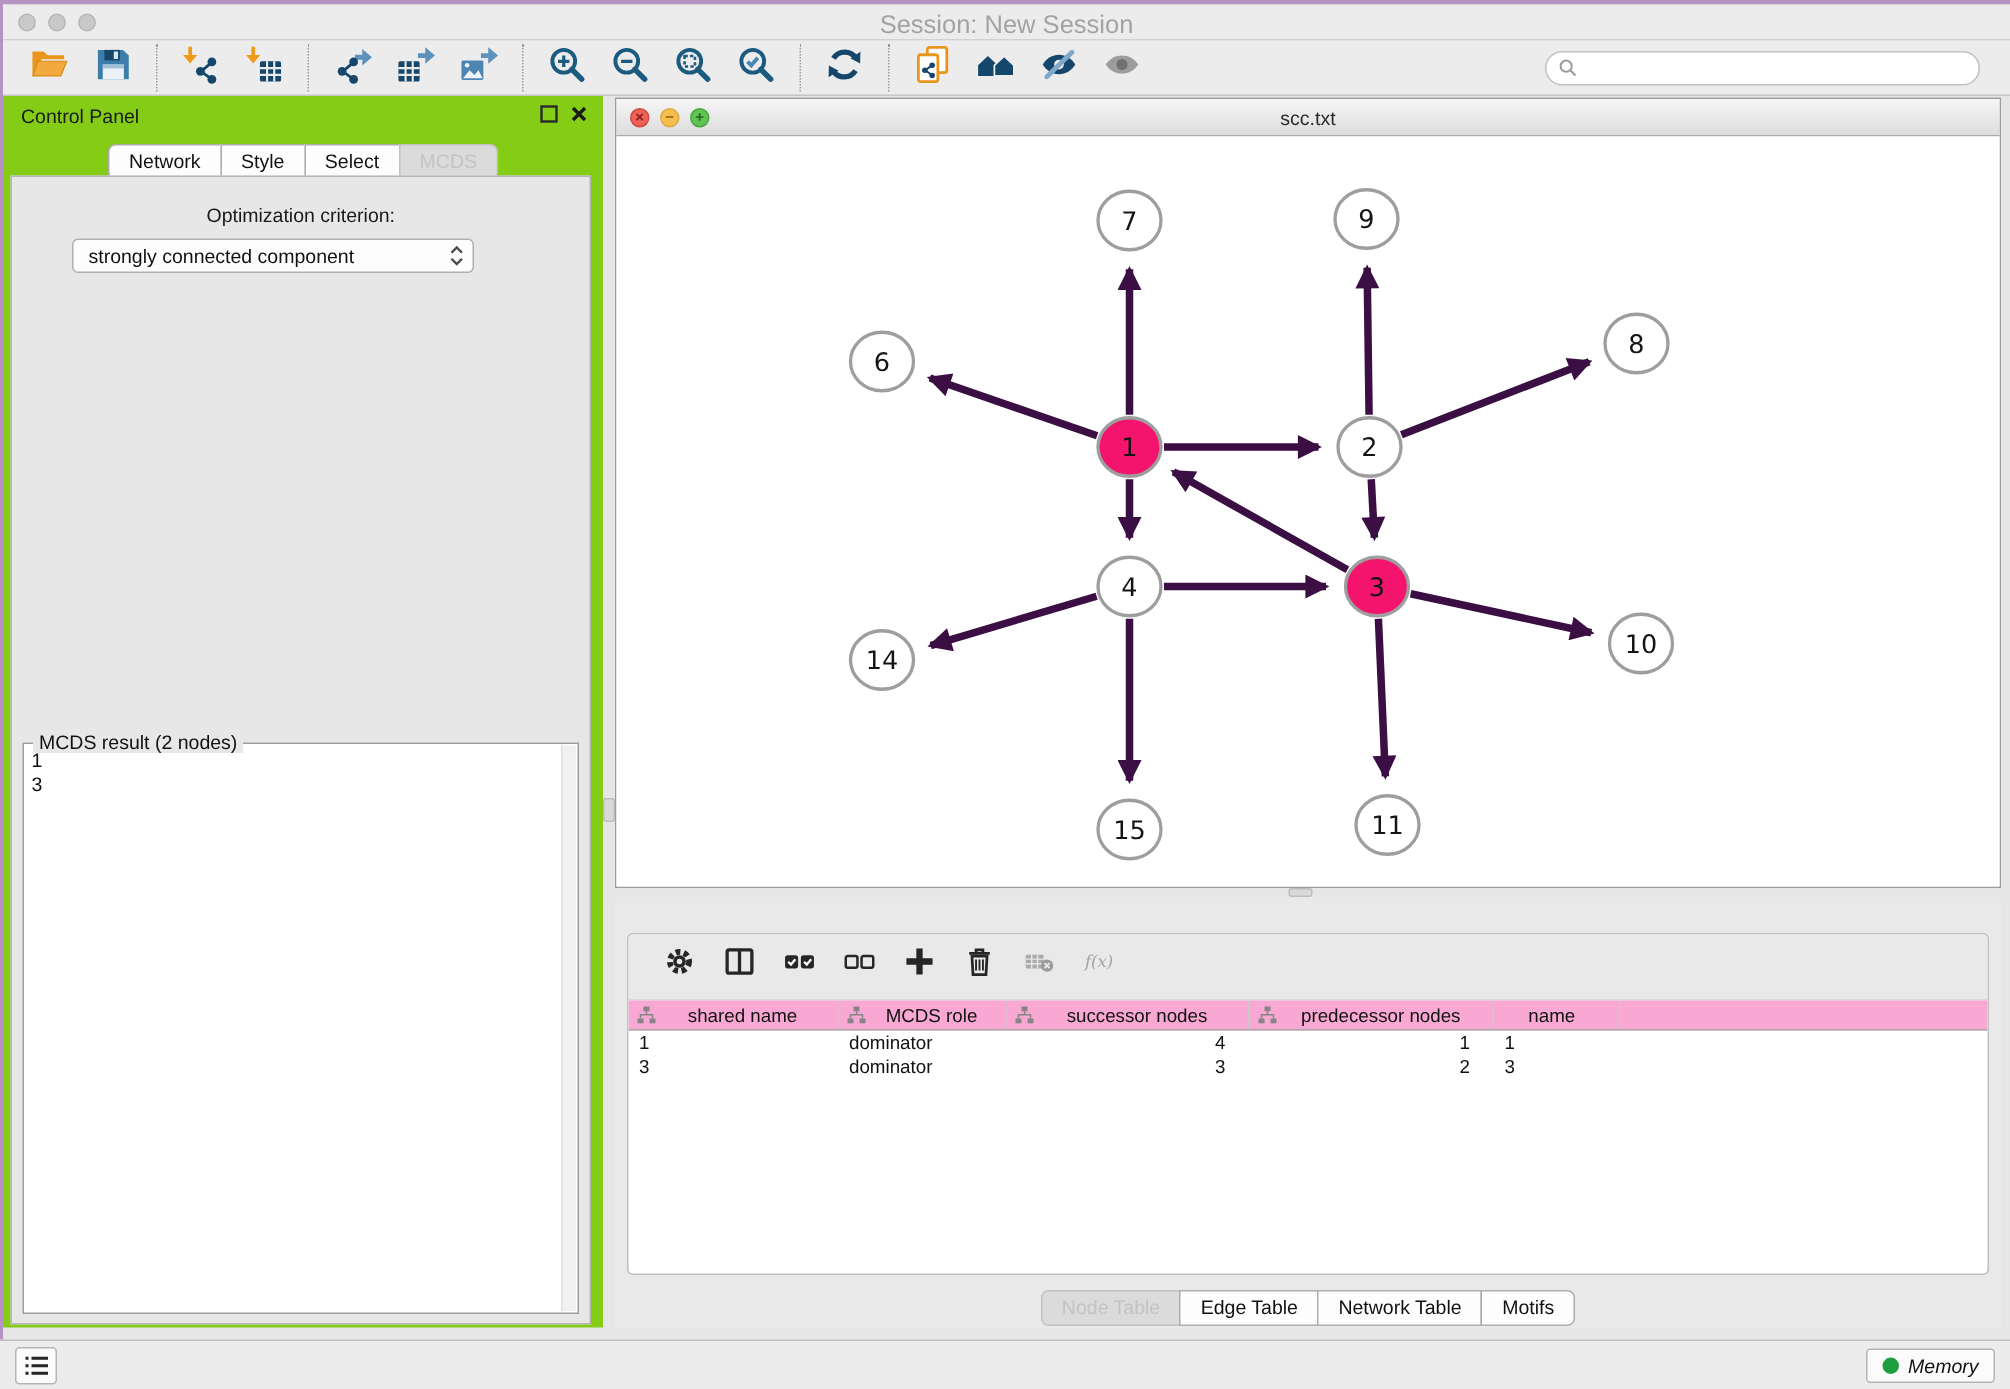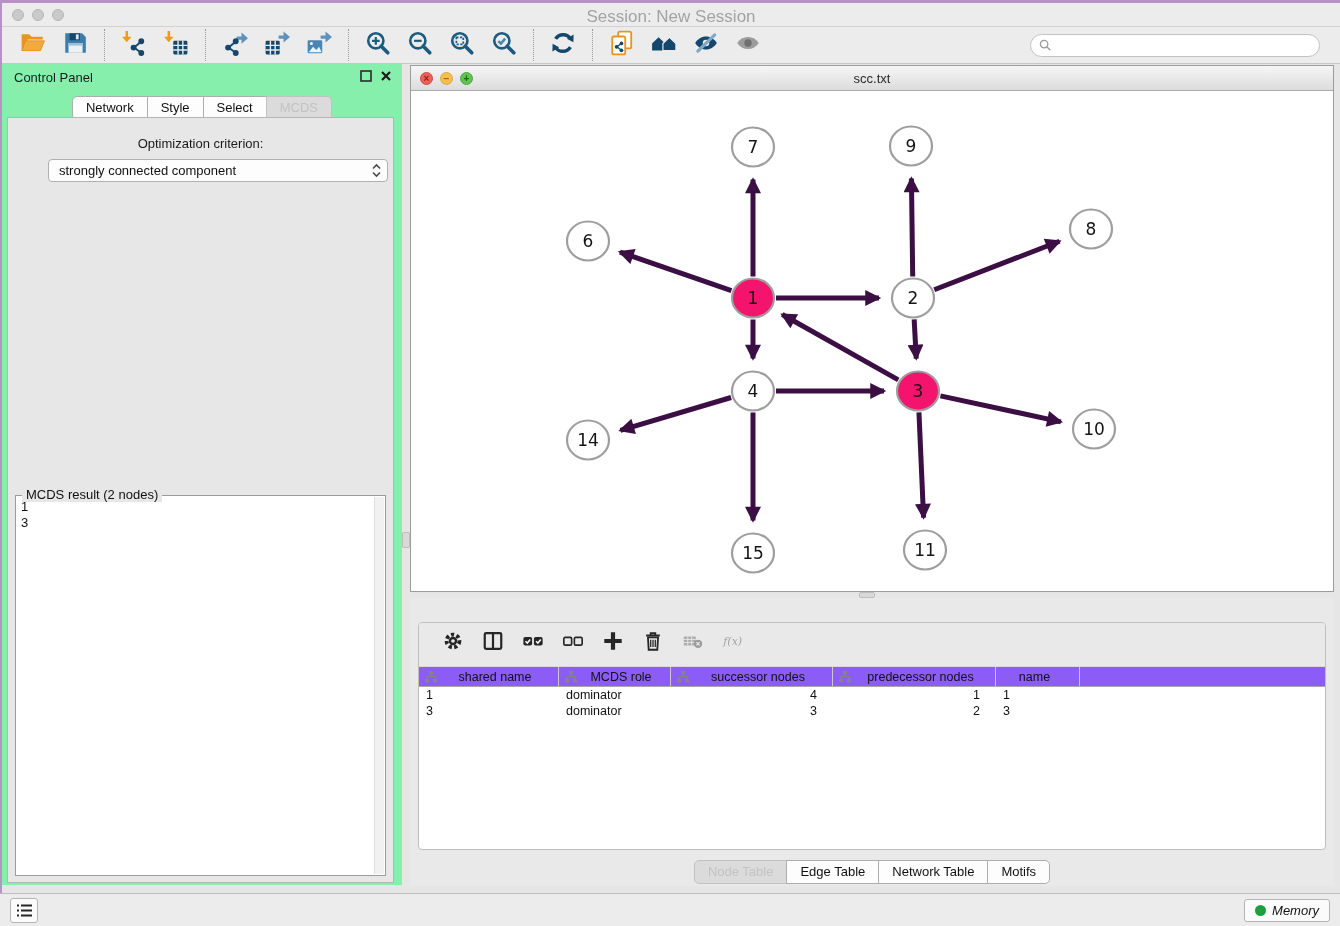--- a/index.html
+++ b/index.html
@@ -27,38 +27,38 @@
                border:1px solid #C2C2C2; border-radius:12px; display:flex; align-items:center;
                padding:0 8px; }
   .searchbox input { border:none; outline:none; flex:1; font-size:12px; background:transparent;
                      font-family:"Liberation Sans",sans-serif; }
   .searchbox svg { width:13px; height:13px; margin-right:5px; }
 
   
   .main { position:absolute; top:64px; left:2px; right:0; height:829px; background:#E6E6E6; }
 
   
-  .control-panel { position:absolute; left:0; top:0; width:400px; height:821px; background:#86efac; }
+  .control-panel { position:absolute; left:0; top:0; width:400px; height:821px; background:#84cc16; }
   .panel-header { position:absolute; top:0; left:0; right:0; height:26px; }
   .panel-header .ptitle { position:absolute; left:12px; top:6px; font-size:13px; color:#1A1A1A; }
   .wicons { position:absolute; right:10px; top:6px; display:flex; gap:8px; }
   .wicons svg { width:12px; height:12px; }
 
   .ctabs { position:absolute; top:32px; left:0; right:0; display:flex; justify-content:center; }
   .tab { border:1px solid #ADADAD; background:#FDFDFD; font-size:13px; color:#111;
          padding:3px 13px 4px; margin-left:-1px; white-space:nowrap; cursor:default; }
   .tab:first-child { border-radius:5px 0 0 5px; margin-left:0; }
   .tab:last-child { border-radius:0 5px 5px 0; }
   .tab.selected { background:#DBDBDB; color:#C3C3C3; border-color:#C2C2C2; }
 
   .cp-content { position:absolute; top:53px; left:5px; right:8px; bottom:2px;
                 border:1px solid #B5B5B5; background:#E7E7E7; }
   .opt-label { position:absolute; top:18px; left:0; right:0; text-align:center;
                font-size:13px; color:#1A1A1A; }
-  .combo { position:absolute; top:41px; left:40px; width:340px; height:23px; background:#FDFDFD;
+  .combo { position:absolute; top:41px; left:40px; width:268px; height:23px; background:#FDFDFD;
            border:1px solid #B0B0B0; border-radius:4px; display:flex; align-items:center;
            padding:0 4px 0 10px; }
   .combo .cval { flex:1; font-size:13px; color:#111; }
   .combo svg { width:13px; height:17px; }
   .btn-row { position:absolute; top:73px; left:0; right:0; display:flex; justify-content:center; gap:14px; }
   .pbtn { background:#FDFDFD; border:1px solid #AFAFAF; border-radius:4px; height:23px;
           font-size:13px; color:#111; padding:0 16px; display:flex; align-items:center; cursor:default; }
 
   .result-box { position:absolute; left:7px; right:7px; top:377px; bottom:6px;
                 border:1px solid #9C9C9C; background:#FFFFFF; }
@@ -94,21 +94,21 @@
   .net-canvas svg { position:absolute; top:0; left:0; }
 
   
   .table-panel { position:absolute; left:408px; top:534px; right:6px; height:288px; background:#E9E9E9; }
   .tp-content { position:absolute; left:8px; right:8px; top:24px; height:228px; background:#fff;
                 border:1px solid #BFBFBF; border-radius:4px; overflow:hidden; }
   .tp-toolbar { height:44px; background:#E9E9E9; display:flex; align-items:center; padding:0 14px;
                 border-bottom:1px solid #DADADA; }
   .tp-toolbar .tbtn { margin:0 5px; }
   .tp-toolbar .tbtn svg { width:22px; height:22px; }
-  .grid-head { display:flex; height:20px; background:#8b5cf6; border-bottom:1px solid #A8A8A8; }
+  .grid-head { display:flex; height:20px; background:#f9a8d4; border-bottom:1px solid #A8A8A8; }
   .th { display:flex; align-items:center; border-right:1px solid #C9C9C9; font-size:12.5px; color:#111; }
   .th svg { width:14px; height:14px; margin-left:5px; flex:none; }
   .th .lbl { flex:1; text-align:center; padding-right:6px; }
   .grid-row { display:flex; height:16px; }
   .td { font-size:12.5px; color:#111; line-height:16px; white-space:nowrap; overflow:hidden; }
   .td.left { padding-left:7px; text-align:left; }
   .td.right { padding-right:16px; text-align:right; }
   .ttabs { position:absolute; bottom:2px; left:0; right:0; display:flex; justify-content:center; }
 
   

